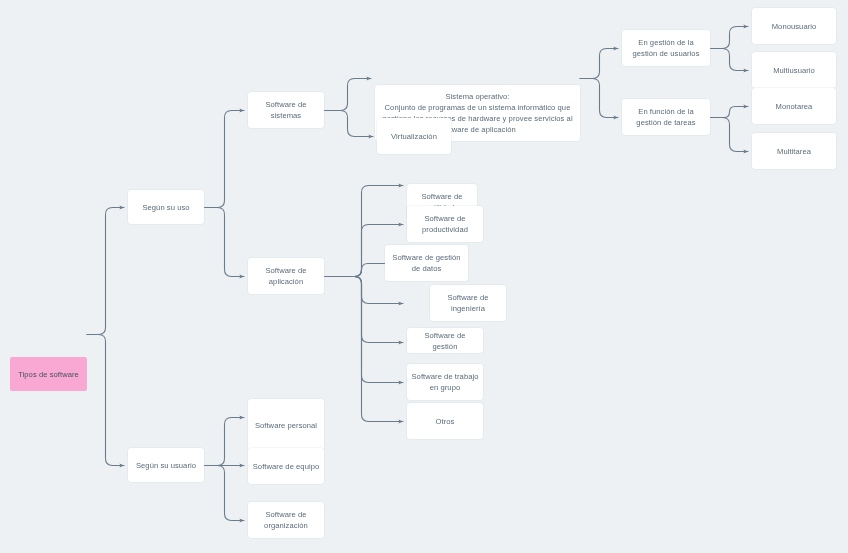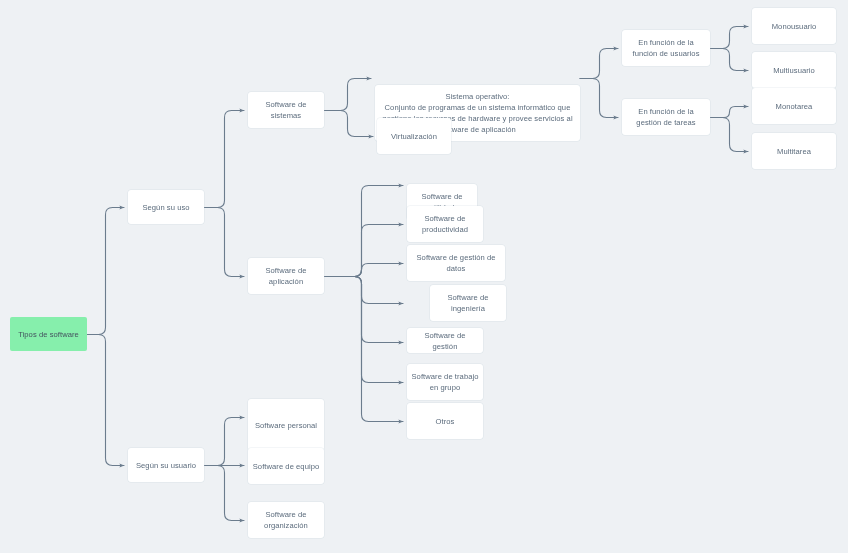--- a/index.html
+++ b/index.html
@@ -37,24 +37,25 @@
     background: #ffffff;
     border-radius: 3px;
     color: #5b6b7c;
     font-size: 7.6px;
     line-height: 1.45;
     letter-spacing: 0.06px;
     padding: 2px 4px;
     box-shadow: 0 0 0 0.5px rgba(180,195,208,0.30);
   }
   .node.root {
-    background: #86efac;
+    background: #f9a8d4;
     color: #44525f;
     border-radius: 2px;
     box-shadow: none;
+    margin-top: 40px;
   }
   .node span {
     display: block;
     width: 100%;
   }
 </style>
 </head>
 <body>
 
 <div id="canvas">
@@ -105,21 +106,21 @@
       <div class="node" style="left: 248px; top: 258px; width: 76px; height: 36px;">
         <span>Software de aplicación</span>
       </div>
       <div class="node" style="left: 375px; top: 50px; width: 205px; height: 56px; margin-top: 35px;">
         <span>Sistema operativo:<br>Conjunto de programas de un sistema informático que<br>gestiona los recursos de hardware y provee servicios al<br>software de aplicación</span>
       </div>
       <div class="node" style="left: 377px; top: 118px; width: 74px; height: 36px;">
         <span>Virtualización</span>
       </div>
       <div class="node" style="left: 622px; top: 30px; width: 88px; height: 36px;">
-        <span>En función de la función de usuarios</span>
+        <span>En gestión de la gestión de usuarios</span>
       </div>
       <div class="node" style="left: 622px; top: 99px; width: 88px; height: 36px;">
         <span>En función de la gestión de tareas</span>
       </div>
       <div class="node" style="left: 752px; top: 8px; width: 84px; height: 36px;">
         <span>Monousuario</span>
       </div>
       <div class="node" style="left: 752px; top: 52px; width: 84px; height: 36px;">
         <span>Multiusuario</span>
       </div>
@@ -128,21 +129,21 @@
       </div>
       <div class="node" style="left: 752px; top: 133px; width: 84px; height: 36px;">
         <span>Multitarea</span>
       </div>
       <div class="node" style="left: 407px; top: 184px; width: 70px; height: 36px;">
         <span>Software de utilidad</span>
       </div>
       <div class="node" style="left: 407px; top: 206px; width: 76px; height: 36px;">
         <span>Software de productividad</span>
       </div>
-      <div class="node" style="left: 407px; top: 245px; width: 98px; height: 36px; align-items: center;">
+      <div class="node" style="left: 385px; top: 245px; width: 83px; height: 36px; align-items: center;">
         <span>Software de gestión de datos</span>
       </div>
       <div class="node" style="left: 407px; top: 285px; width: 76px; height: 36px; margin-left: 23px;">
         <span>Software de ingeniería</span>
       </div>
       <div class="node" style="left: 407px; top: 328px; width: 76px; height: 25px;">
         <span>Software de gestión</span>
       </div>
       <div class="node" style="left: 407px; top: 364px; width: 76px; height: 36px;">
         <span>Software de trabajo en grupo</span>

